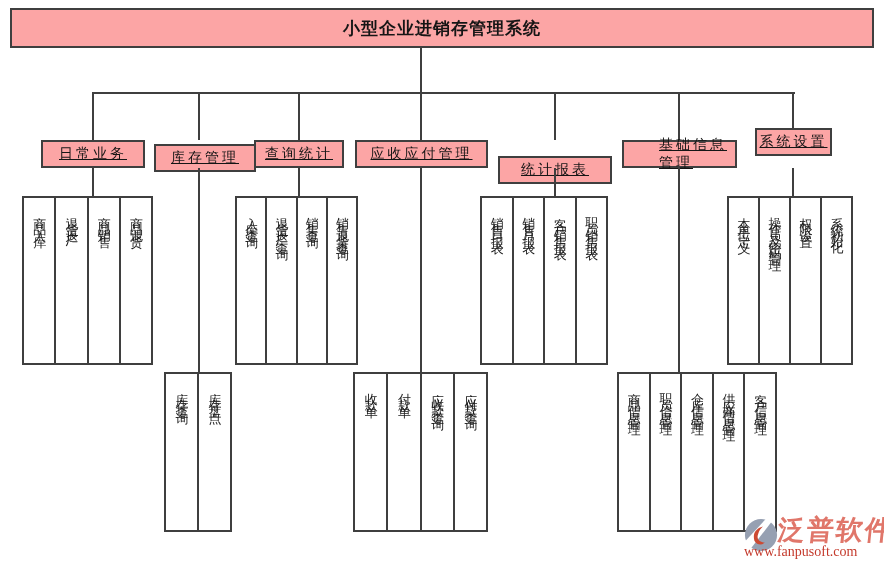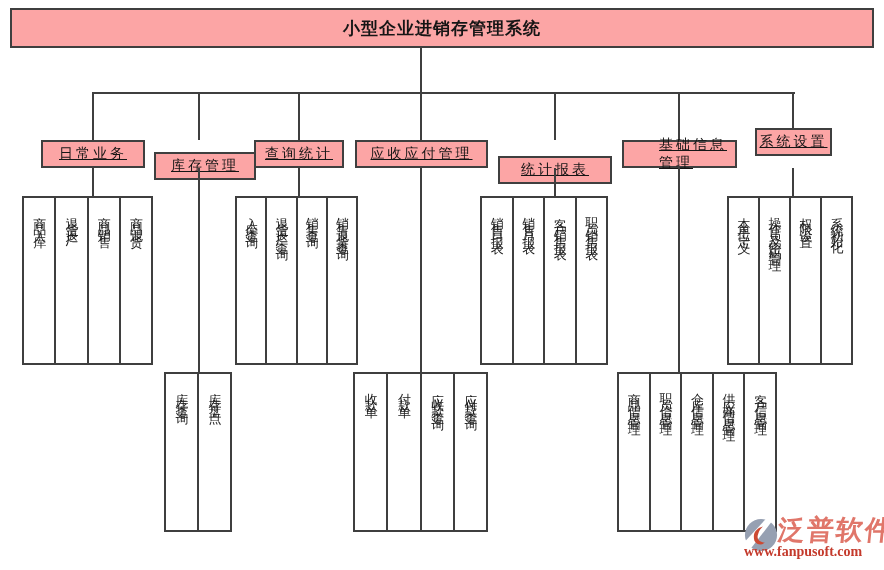--- a/index.html
+++ b/index.html
@@ -29,21 +29,21 @@
     writing-mode:vertical-rl; text-orientation:upright;
     font-size:13px; letter-spacing:6px; padding-top:9px; color:#1c1c1c;
   }
   .watermark { position:absolute; left:742px; top:512px; width:140px; height:56px; }
   .wm-logo { position:absolute; left:2px; top:6px; width:34px; height:34px; }
   .wm-brand {
     position:absolute; left:36px; top:0px; font-size:27px; font-weight:bold;
     color:#e0766a; letter-spacing:2px; transform:skewX(-6deg); white-space:nowrap;
   }
   .wm-url {
-    position:absolute; left:2px; top:32px; font-size:14px; font-weight:bold;
+    position:absolute; left:2px; top:32px; font-size:14px; font-weight:normal;
     color:#c43a2c; white-space:nowrap;
   }
 </style>
 </head>
 <body>
 
 <div class="stage">
 
   <div class="box title-box" style="left:10px; top:8px; width:864px; height:40px;">小型企业进销存管理系统</div>
 
@@ -52,21 +52,21 @@
 
   <div class="vline" style="left:92px;  top:93px; height:47px;"></div>
   <div class="vline" style="left:198px; top:93px; height:47px;"></div>
   <div class="vline" style="left:298px; top:93px; height:47px;"></div>
   <div class="vline" style="left:420px; top:93px; height:47px;"></div>
   <div class="vline" style="left:554px; top:93px; height:47px;"></div>
   <div class="vline" style="left:678px; top:93px; height:47px;"></div>
   <div class="vline" style="left:792px; top:93px; height:47px;"></div>
 
   <div class="box l2-box" style="left:41px;  top:140px; width:104px; height:28px;">日常业务</div>
-  <div class="box l2-box" style="left:154px; top:152px; width:102px;  height:28px;">库存管理</div>
+  <div class="box l2-box" style="left:154px; top:144px; width:102px;  height:28px;">库存管理</div>
   <div class="box l2-box" style="left:355px; top:140px; width:133px; height:28px;">应收应付管理</div>
   <div class="box l2-box" style="left:254px; top:140px; width:90px;  height:28px;">查询统计</div>
   <div class="box l2-box" style="left:498px; top:140px; width:114px; height:28px;margin-top:16px;">统计报表</div>
   <div class="box l2-box" style="left:622px; top:140px; width:115px; height:28px;padding-left:35px;">基础信息管理</div>
   <div class="box l2-box" style="left:755px; top:128px; width:77px;  height:28px;">系统设置</div>
 
   <div class="vline" style="left:92px;  top:168px; height:28px;"></div>
   <div class="vline" style="left:198px; top:168px; height:204px;"></div>
   <div class="vline" style="left:298px; top:168px; height:28px;"></div>
   <div class="vline" style="left:420px; top:168px; height:204px;"></div>

